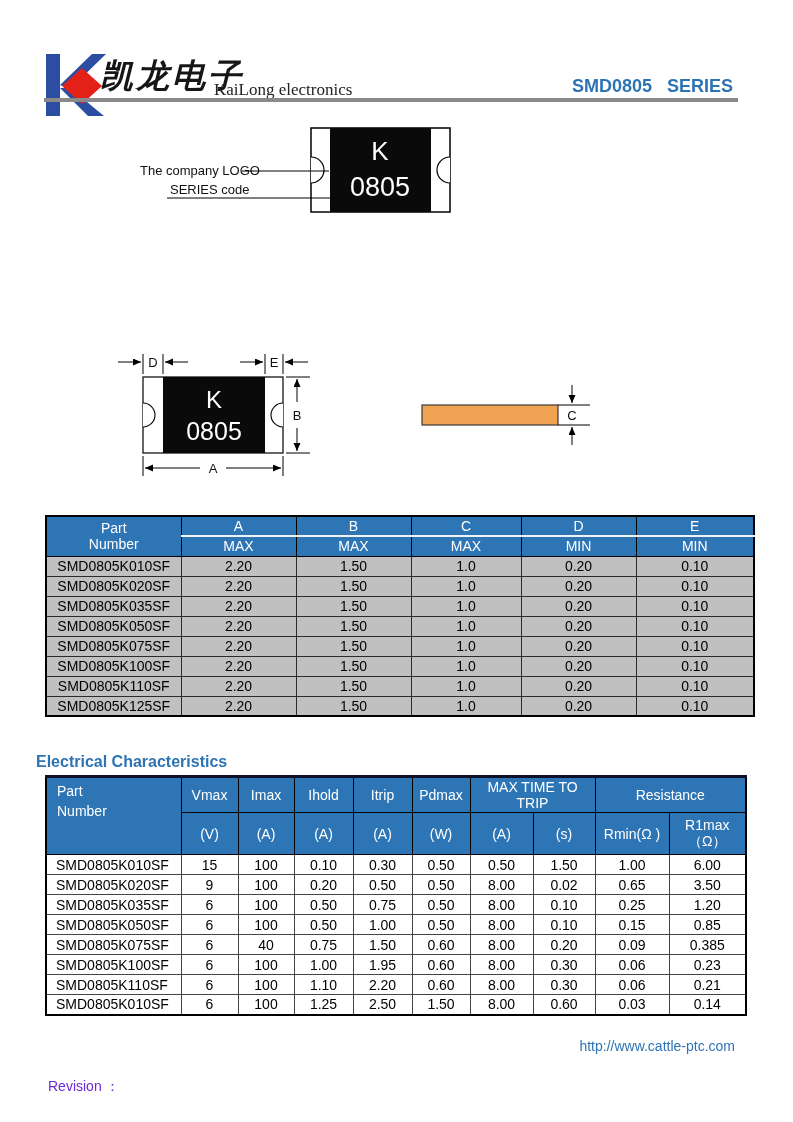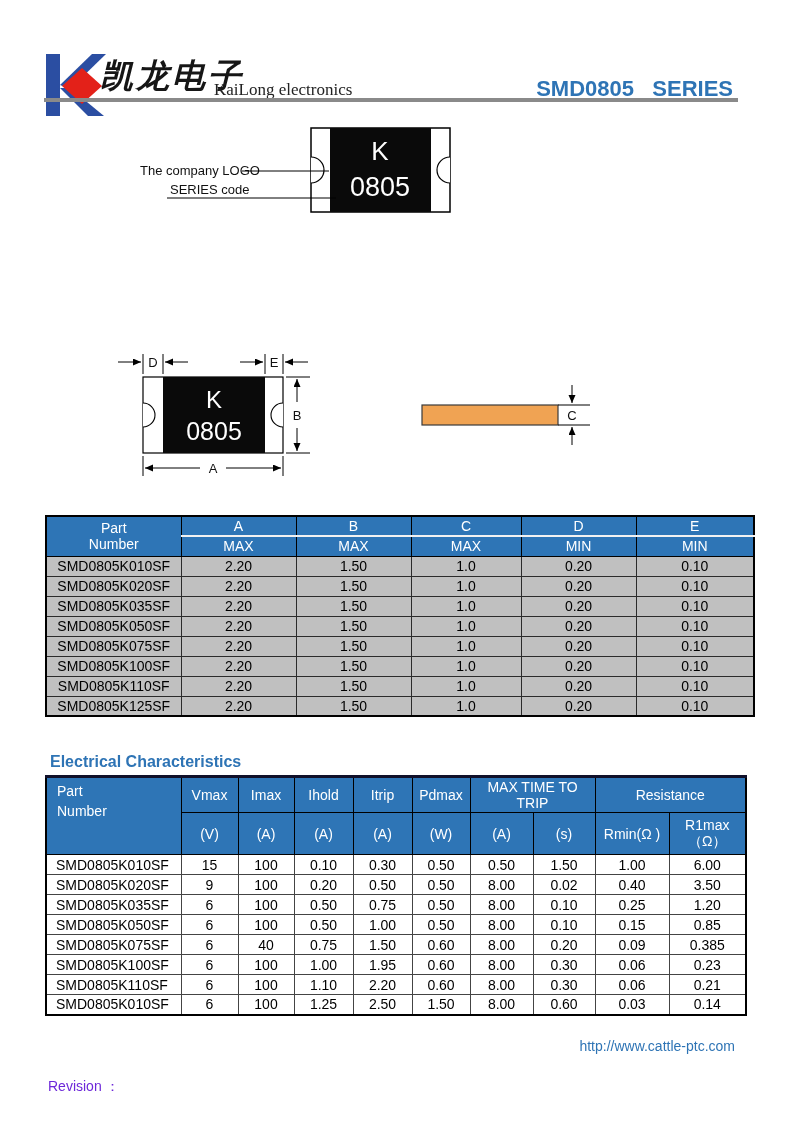--- a/index.html
+++ b/index.html
@@ -16,21 +16,21 @@
     position: absolute; left: 100px; top: 54px;
     font-size: 33px; font-weight: bold; font-style: italic;
     font-family: Liberation Sans, sans-serif; letter-spacing: 3px; color: #161616;
   }
   #brand-en {
     position: absolute; left: 214px; top: 80px;
     font-size: 17px; font-family: "Liberation Serif", serif; color: #222;
   }
   #series-title {
     position: absolute; right: 60px; top: 76px;
-    font-size: 22px; font-weight: bold; color: #2E74B5; white-space: pre;
+    font-size: 18px; font-weight: bold; color: #2E74B5; white-space: pre;
   }
   #header-rule {
     position: absolute; left: 44px; right: 55px; top: 98px;
     height: 4px; background: #8a8a8a;
   }
 
   
   .figure { position: absolute; }
   .dimline { stroke: #000; stroke-width: 1; fill: none; }
   .figlabel { font-family: "Liberation Sans", sans-serif; font-size: 13px; fill: #111; }
@@ -252,21 +252,21 @@
           <td>SMD0805K125SF</td>
           <td>2.20</td>
           <td>1.50</td>
           <td>1.0</td>
           <td>0.20</td>
           <td>0.10</td>
         </tr>
       </tbody>
   </table>
 
-  <div class="section-heading" style="left:50px; top:753px; font-size:16px;">Electrical Characteristics</div>
+  <div class="section-heading" style="left:36px; top:753px; font-size:16px;">Electrical Characteristics</div>
 
   <table id="elec-table">
     <colgroup>
       <col style="width:135px">
         <col style="width:57px">
         <col style="width:56px">
         <col style="width:59px">
       <col style="width:59px">
         <col style="width:58px">
         <col style="width:63px">
@@ -321,21 +321,21 @@
         </tr>
         <tr>
           <td>SMD0805K020SF</td>
           <td>9</td>
           <td>100</td>
           <td>0.20</td>
           <td>0.50</td>
           <td>0.50</td>
           <td>8.00</td>
           <td>0.02</td>
-          <td>0.40</td>
+          <td>0.65</td>
           <td>3.50</td>
         </tr>
         <tr>
           <td>SMD0805K035SF</td>
           <td>6</td>
           <td>100</td>
           <td>0.50</td>
           <td>0.75</td>
           <td>0.50</td>
           <td>8.00</td>

